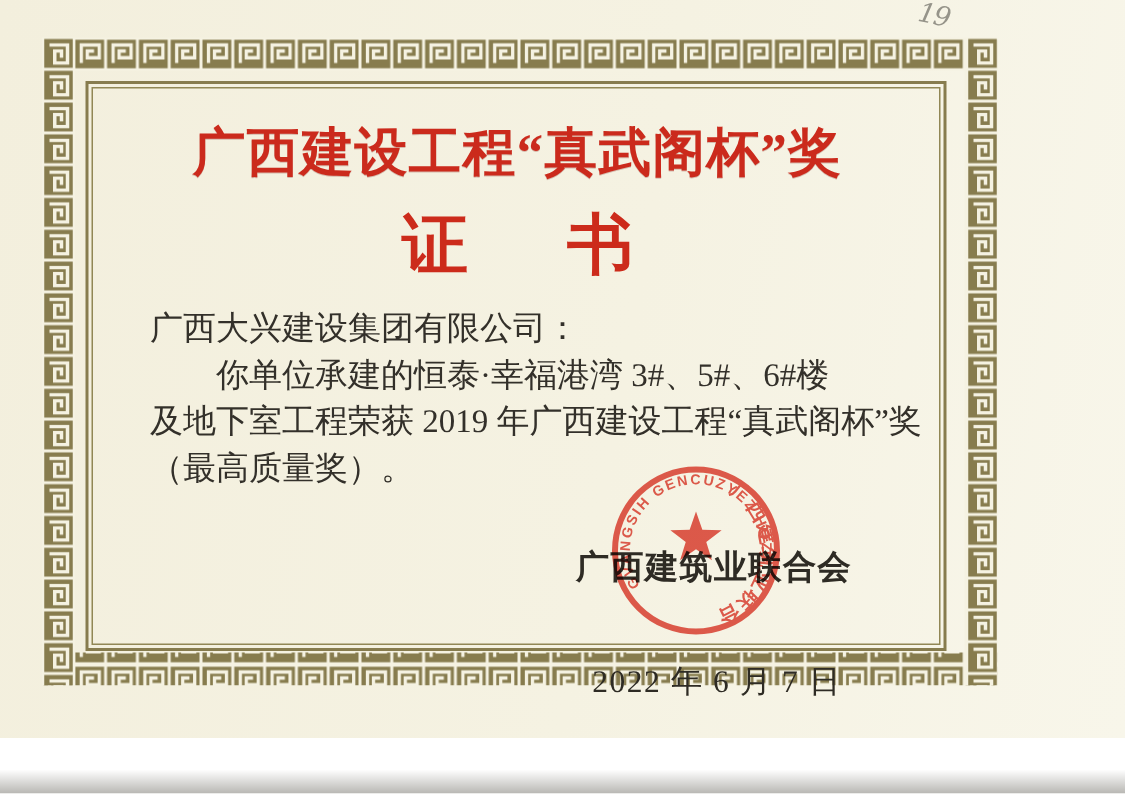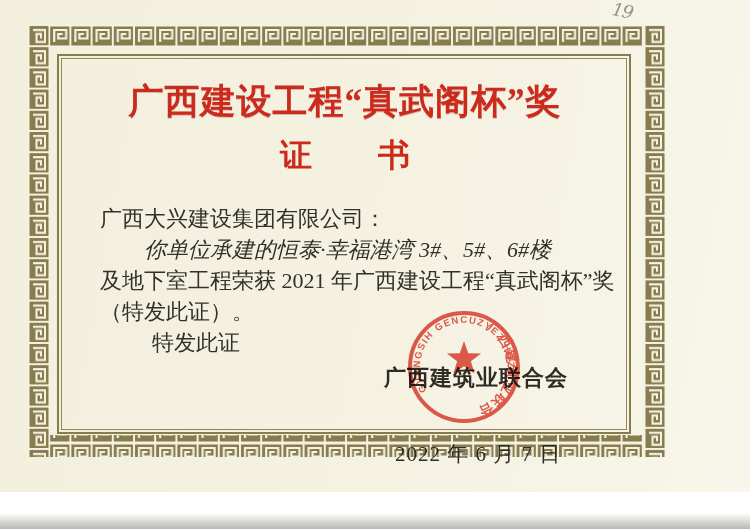--- a/index.html
+++ b/index.html
@@ -45,31 +45,31 @@
     text-align:center;
     font-family:Liberation Serif, serif;
     font-weight:bold;font-size:35px;letter-spacing:1px;
     color:#cb2a1c;
     text-shadow:0 1px 0 rgba(120,20,10,0.25);
   }
   .title-sub{
     position:absolute;left:58px;top:134px;width:574px;
     text-align:center;
     font-family:"Liberation Serif", serif;
-    font-weight:bold;font-size:32px;
+    font-weight:bold;font-size:44px;
     letter-spacing:66px;padding-left:66px;box-sizing:border-box;
     color:#cc2b1b;
   }
   
   .body-text{
     position:absolute;left:100px;top:203px;width:528px;
     font-size:22px;line-height:31px;color:#33302a;
     font-family:"Liberation Serif", serif;
   }
-  .body-text .indent{ text-indent:44px;font-style:italic; }
+  .body-text .indent{ text-indent:44px; }
   .body-text .indent-more{ text-indent:52px; }
   
   .issuer-line{
     position:absolute;left:366px;top:363px;width:220px;
     text-align:center;font-size:22px;color:#2e2b24;
     letter-spacing:1px;font-weight:bold;
     font-family:"Liberation Serif", serif;
   }
   .date-line{
     position:absolute;left:366px;top:396px;width:224px;
@@ -119,23 +119,22 @@
 
   <div class="double-rule"></div>
 
   <div class="title-main">广西建设工程“真武阁杯”奖</div>
 
   <div class="title-sub">证书</div>
 
   <div class="body-text">
     <div>广西大兴建设集团有限公司：</div>
     <div class="indent">你单位承建的恒泰·幸福港湾 3#、5#、6#楼</div>
-    <div>及地下室工程荣获 2021 年广西建设工程“真武阁杯”奖</div>
-    <div>（特发此证）。</div>
-    <div class="indent-more">特发此证</div>
+    <div>及地下室工程荣获 2019 年广西建设工程“真武阁杯”奖</div>
+    <div>（最高质量奖）。</div>
   </div>
 
   <div class="issuer-line">广西建筑业联合会</div>
 
   <div class="date-line">2022 年 6 月 7 日</div>
 
   <svg class="seal" viewBox="-75 -75 150 150">
     <defs>
       <path id="arcLatin" d="M -36,25.2 A 44,44 0 1 1 43.3,7.6" fill="none"></path>
       <path id="arcCjk" d="M 22,-38.1 A 44,44 0 0 1 7.6,43.3" fill="none"></path>

